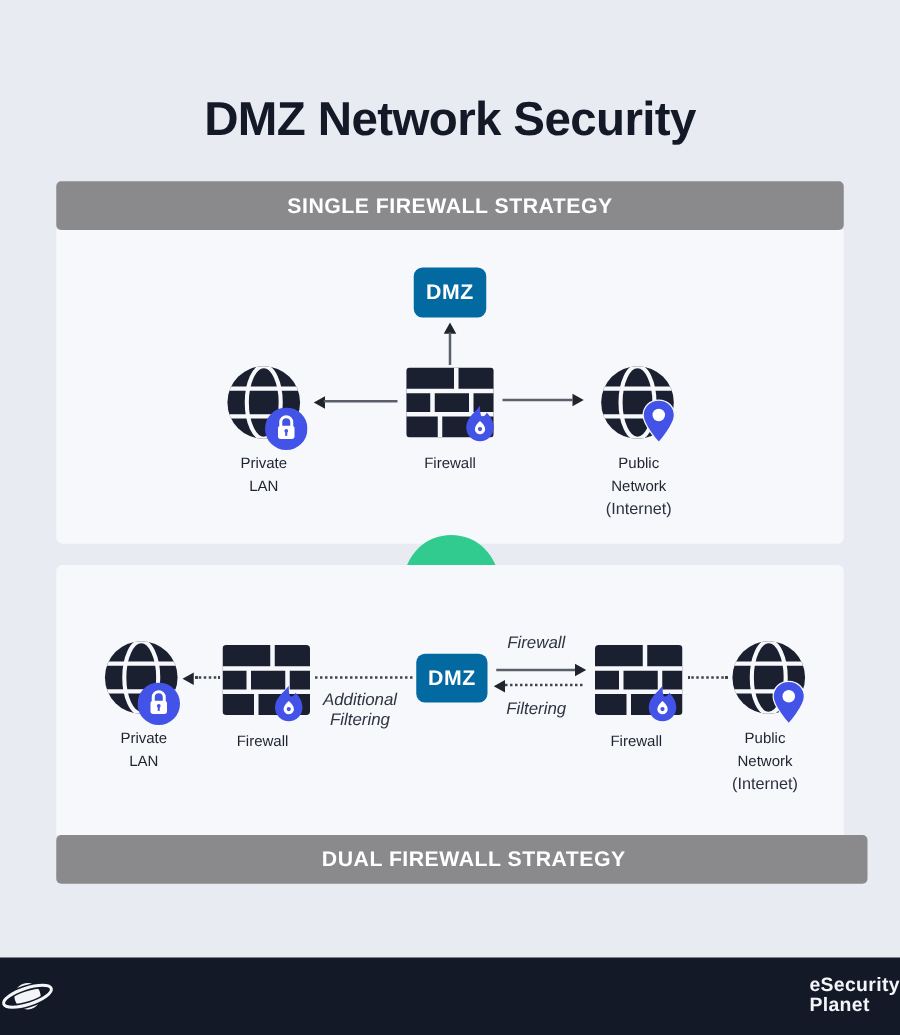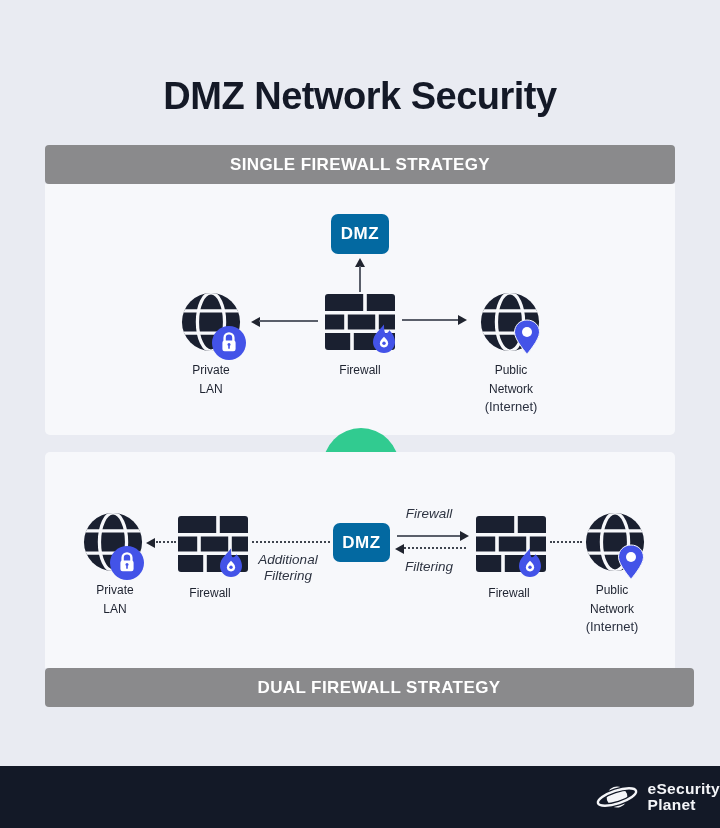--- a/index.html
+++ b/index.html
@@ -55,21 +55,21 @@
 
   
   .vs-badge{
     left:323px;top:428px;width:76px;height:76px;border-radius:50%;
     background:#31cb90;color:#fff;font-weight:800;font-size:28px;letter-spacing:1px;
     display:flex;align-items:center;justify-content:center;
   }
 
   
   .footer{left:0;top:766px;width:720px;height:62px;background:#131927;
-    display:flex;align-items:center;justify-content:flex-end;gap:9px;}
+    display:flex;align-items:center;justify-content:space-between;gap:9px;}
   .brand-text{color:#f4f5f8;font-weight:700;font-size:15.5px;line-height:16.5px;letter-spacing:.3px;}
 </style>
 </head>
 <body>
 
 <svg width="0" height="0" style="position:absolute">
   <defs>
     <g id="globe">
       <clipPath id="gclip">
           <circle cx="32" cy="32" r="30"></circle>

